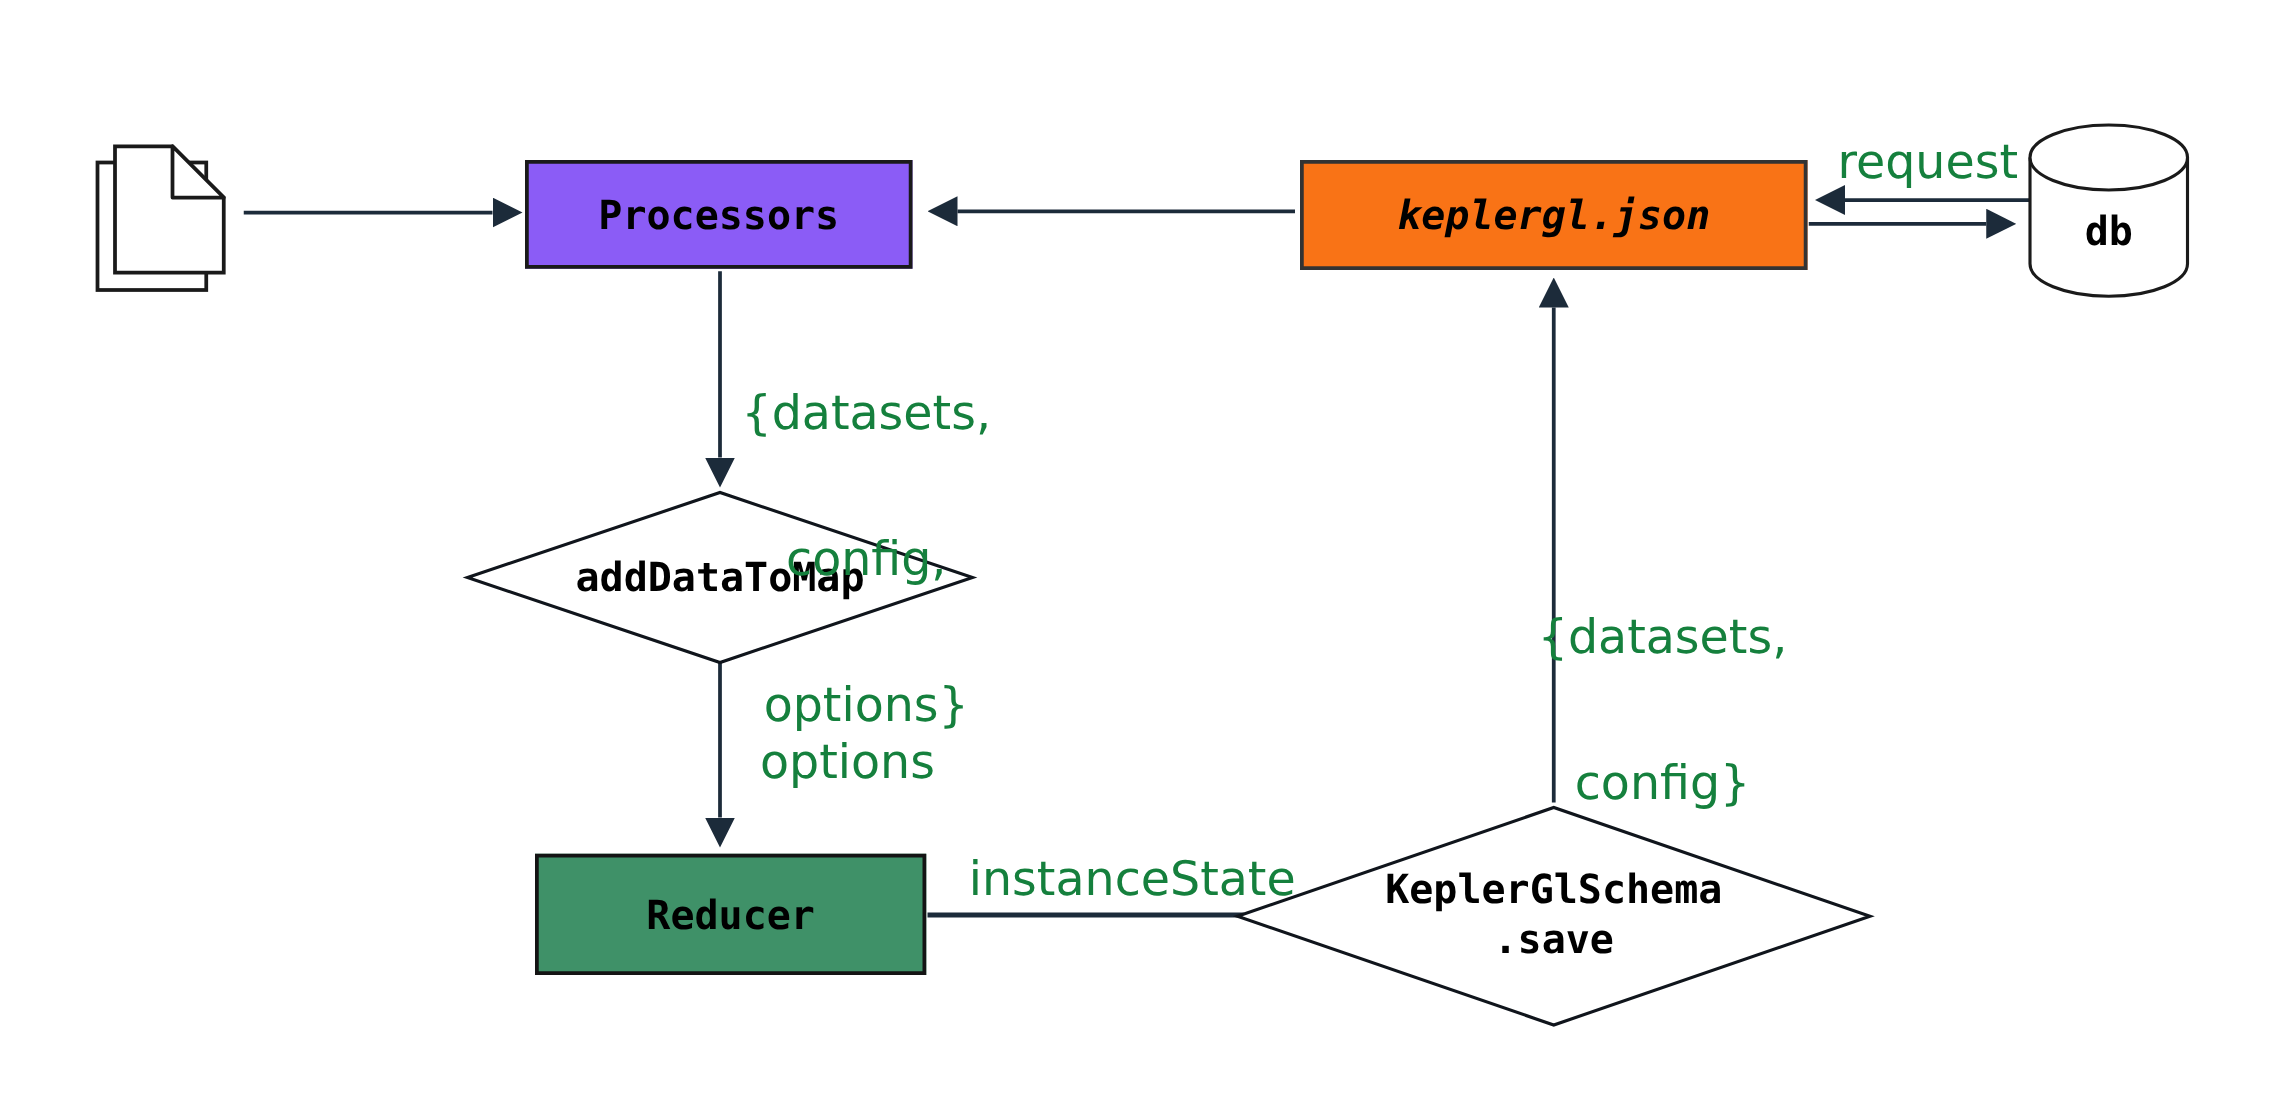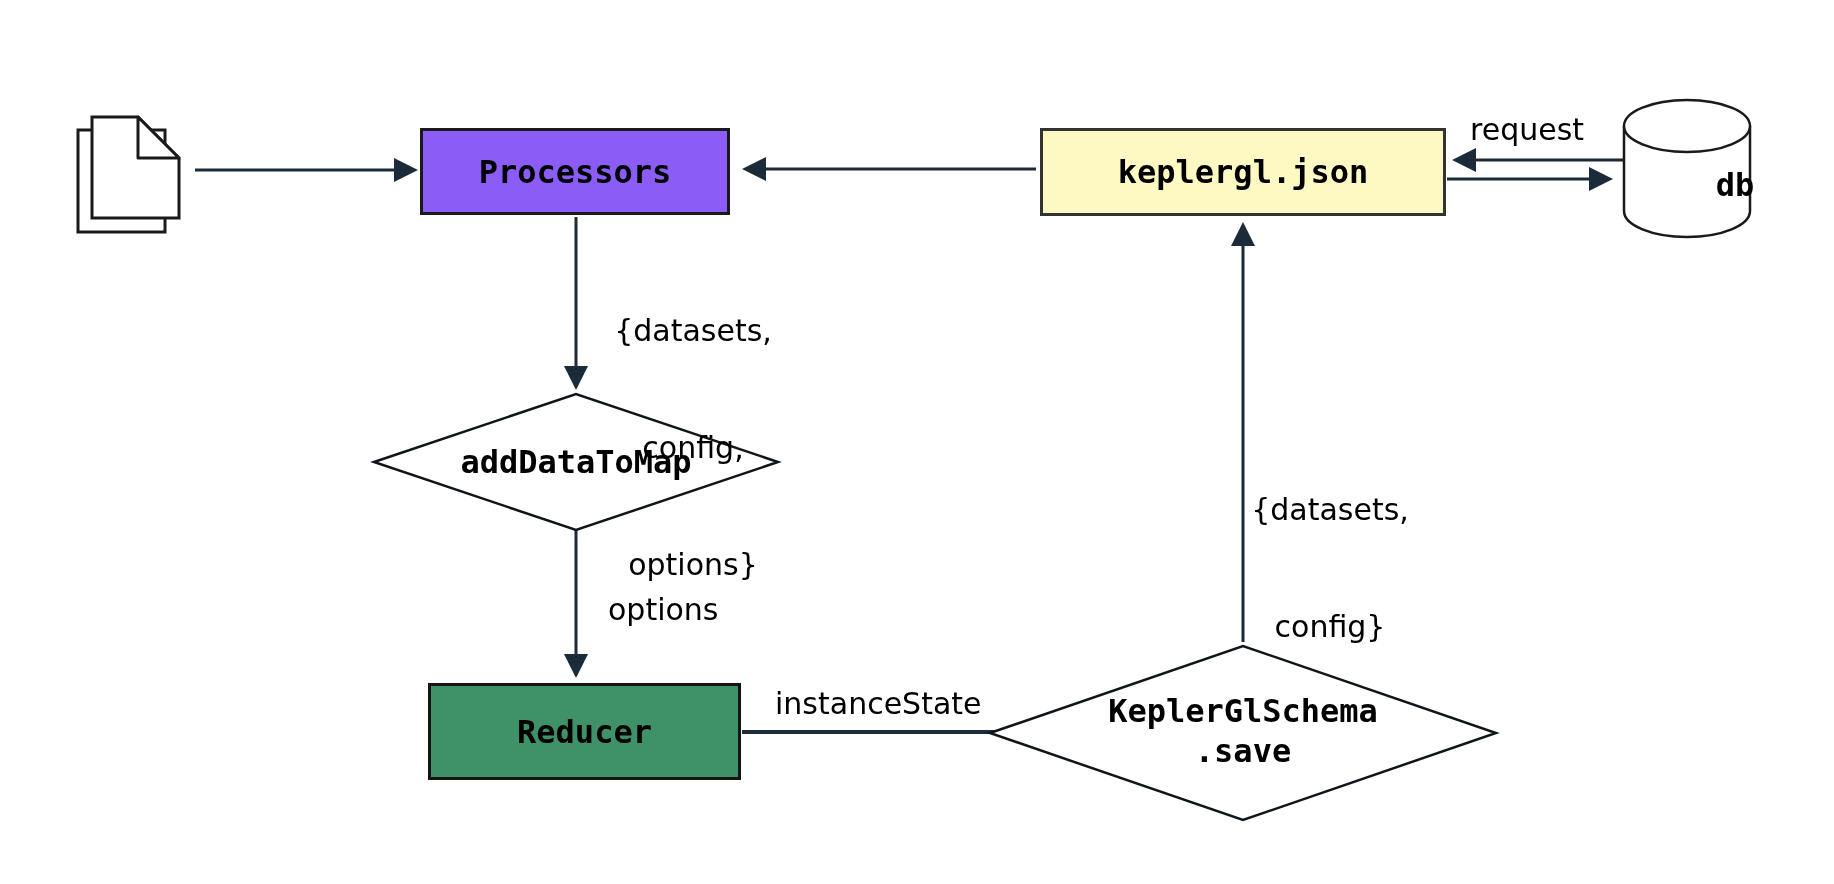--- a/index.html
+++ b/index.html
@@ -8,35 +8,35 @@
     font-family:"DejaVu Sans",sans-serif;overflow:hidden;
   }
   .layer{position:absolute;left:0;top:0;width:1834px;height:884px;}
   .node-rect{
     position:absolute;box-sizing:border-box;border:3px solid #1a1a1a;
     display:flex;align-items:center;justify-content:center;
     font-family:"DejaVu Sans Mono",monospace;font-weight:bold;
     font-size:32px;color:#000000;letter-spacing:0px;
   }
   .node-processors{left:420px;top:128px;width:310px;height:87px;background:#8b5cf6;}
-  .node-keplergl{left:1040px;top:128px;width:406px;height:88px;background:#fef9c3;border-color:#333333;}
+  .node-keplergl{left:1040px;top:128px;width:406px;height:88px;background:#f97316;border-color:#333333;font-style:italic;}
   .node-reducer{left:428px;top:683px;width:313px;height:97px;background:#3f9168;border-color:#141414;justify-content:center;}
   .diamond-label{
     position:absolute;text-align:center;
     font-family:"DejaVu Sans Mono",monospace;font-weight:bold;
     font-size:32px;color:#000000;
   }
   .lbl-adddata{left:376px;top:444px;width:400px;line-height:36px;}
   .lbl-kgs{left:1043px;top:691px;width:400px;line-height:40px;}
   .db-label{
     position:absolute;left:1624px;top:166px;width:126px;text-align:center;
-    font-family:"DejaVu Sans Mono",monospace;font-weight:bold;font-size:32px;color:#000;padding-left:48px;
+    font-family:"DejaVu Sans Mono",monospace;font-weight:bold;font-size:32px;color:#000;
   }
   .gray-label{
-    position:absolute;color:#000000;font-size:30px;line-height:39px;
+    position:absolute;color:#15803d;font-size:38px;line-height:39px;
     font-family:"DejaVu Sans",sans-serif;white-space:pre;
   }
   .lbl-formats{left:206px;top:70px;line-height:40px;}
   .lbl-payload1{left:533px;top:233px;width:320px;text-align:center;}
   .lbl-dispatch{left:608px;top:590px;}
   .lbl-instance{left:775px;top:684px;}
   .lbl-payload2{left:1170px;top:412px;width:320px;text-align:center;}
   .lbl-request{left:1470px;top:110px;}
 </style>
 </head>

